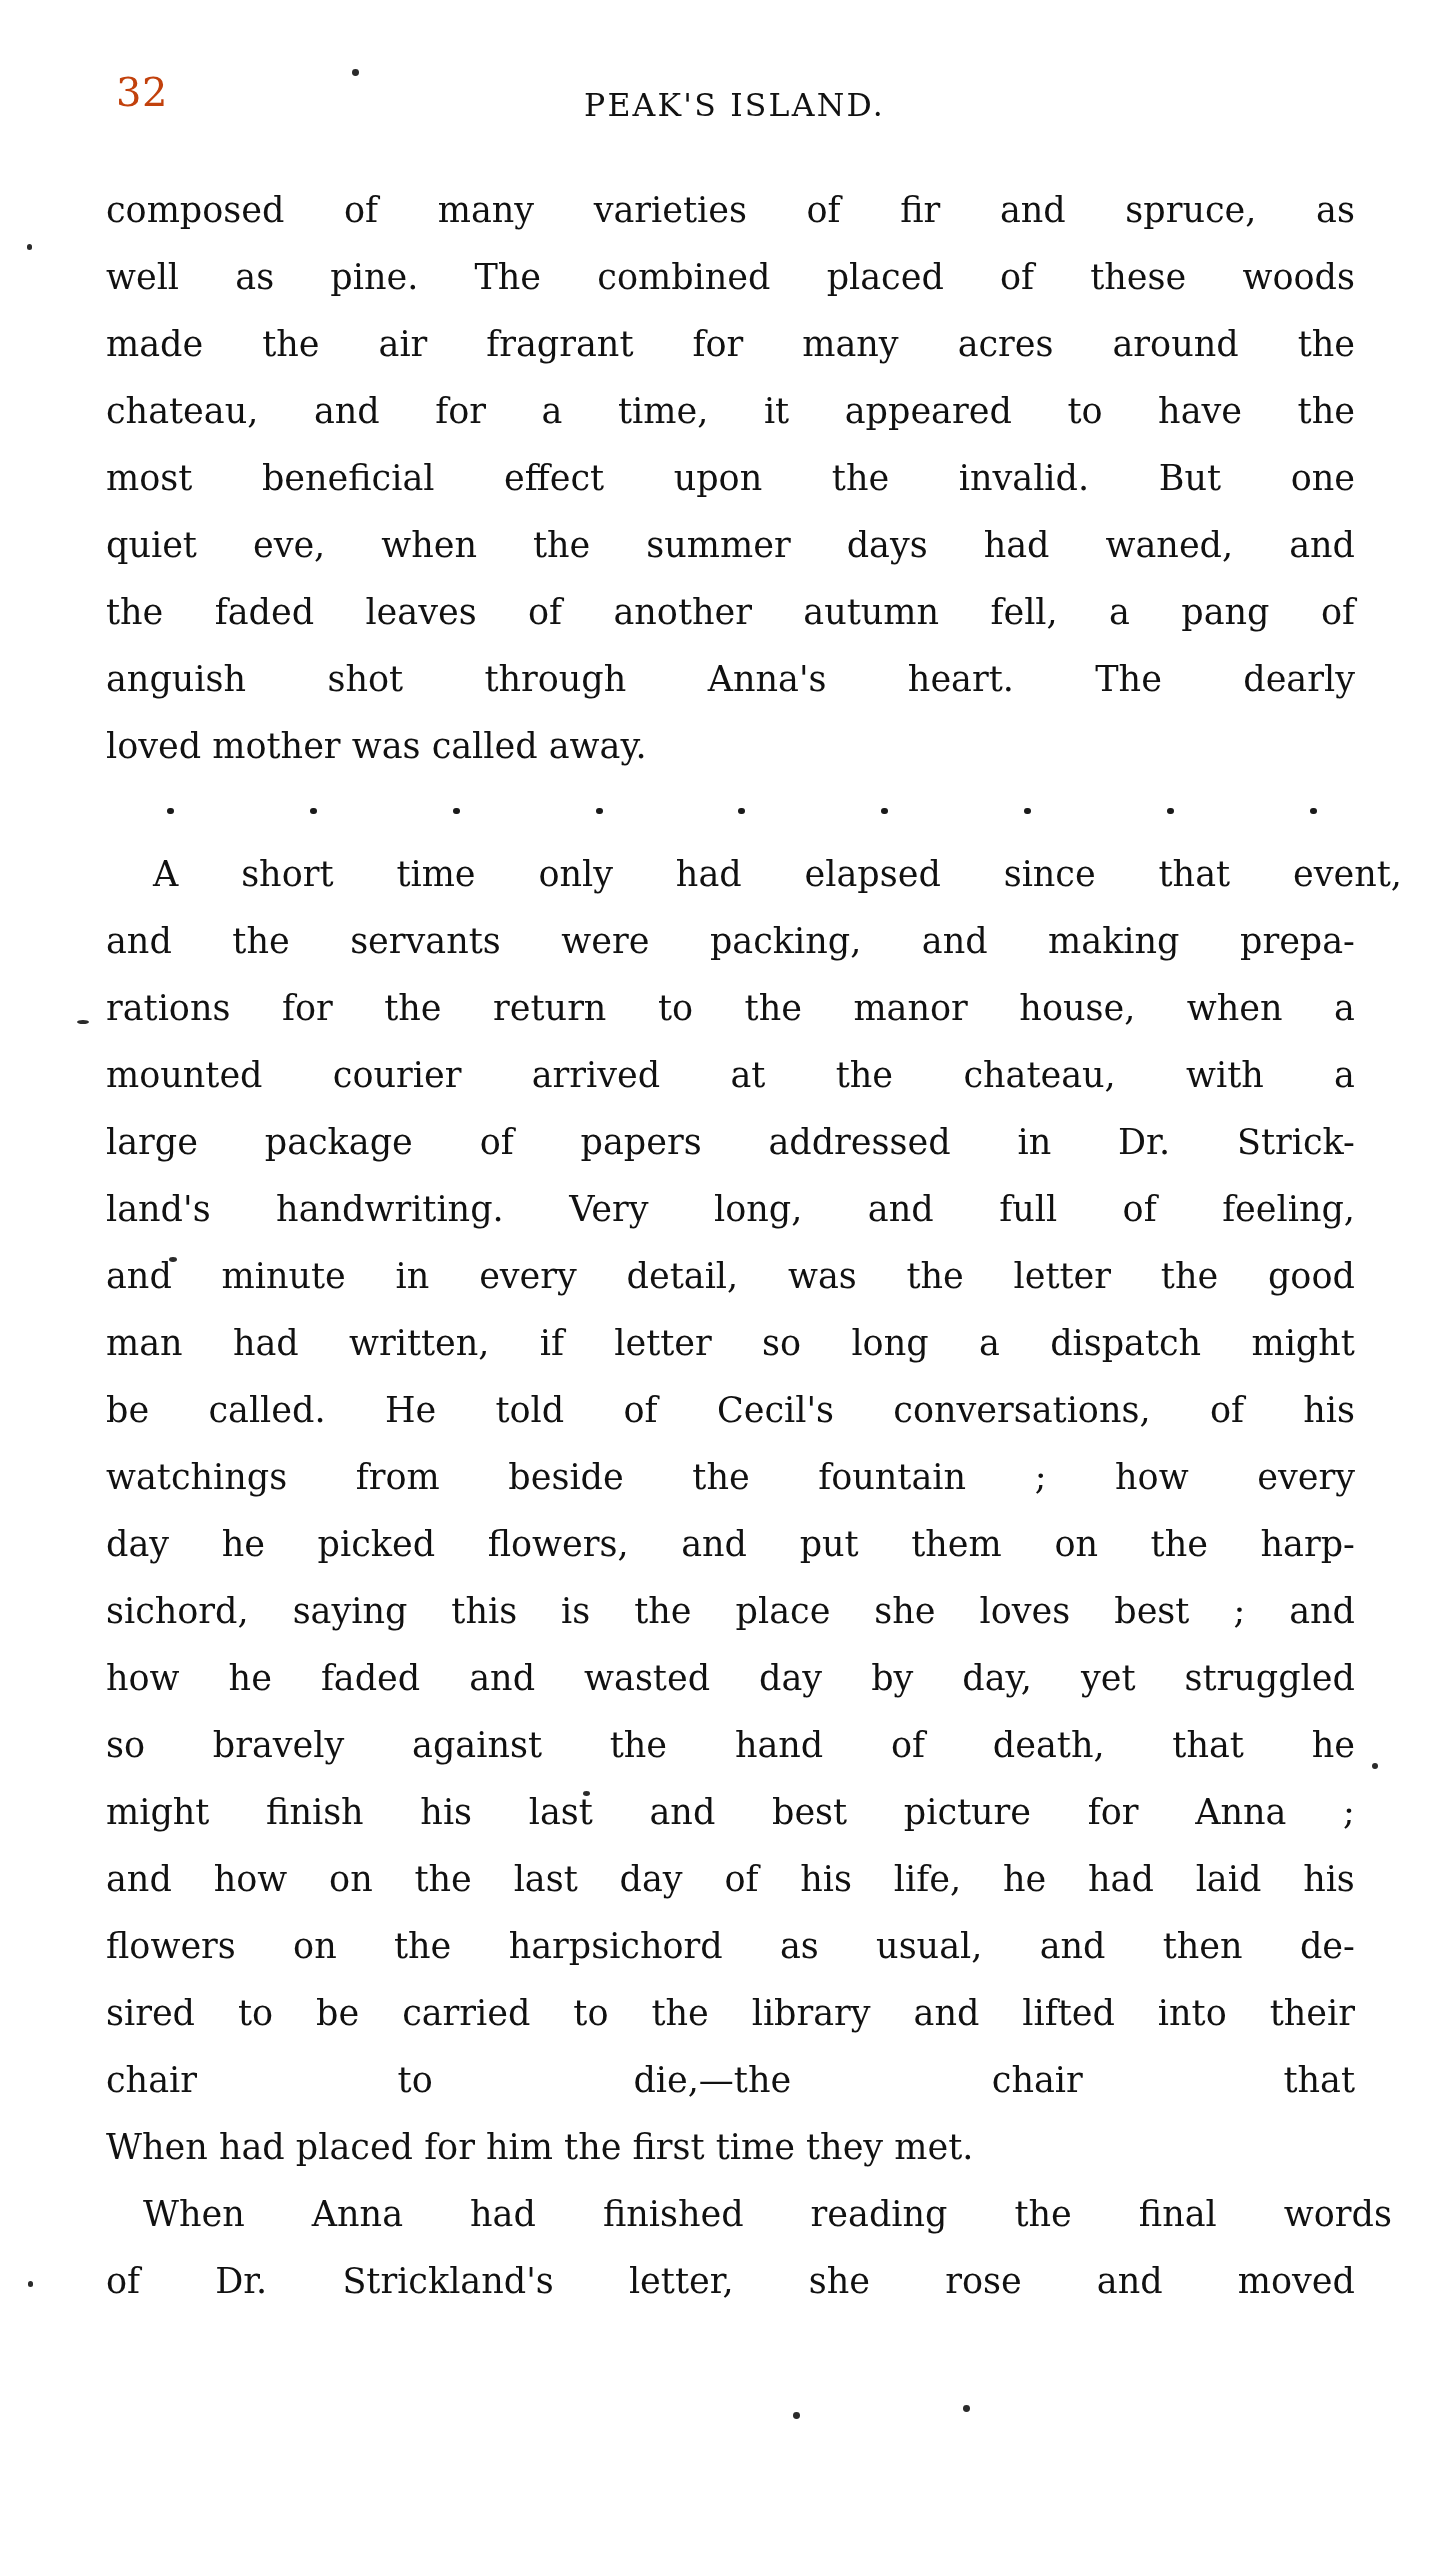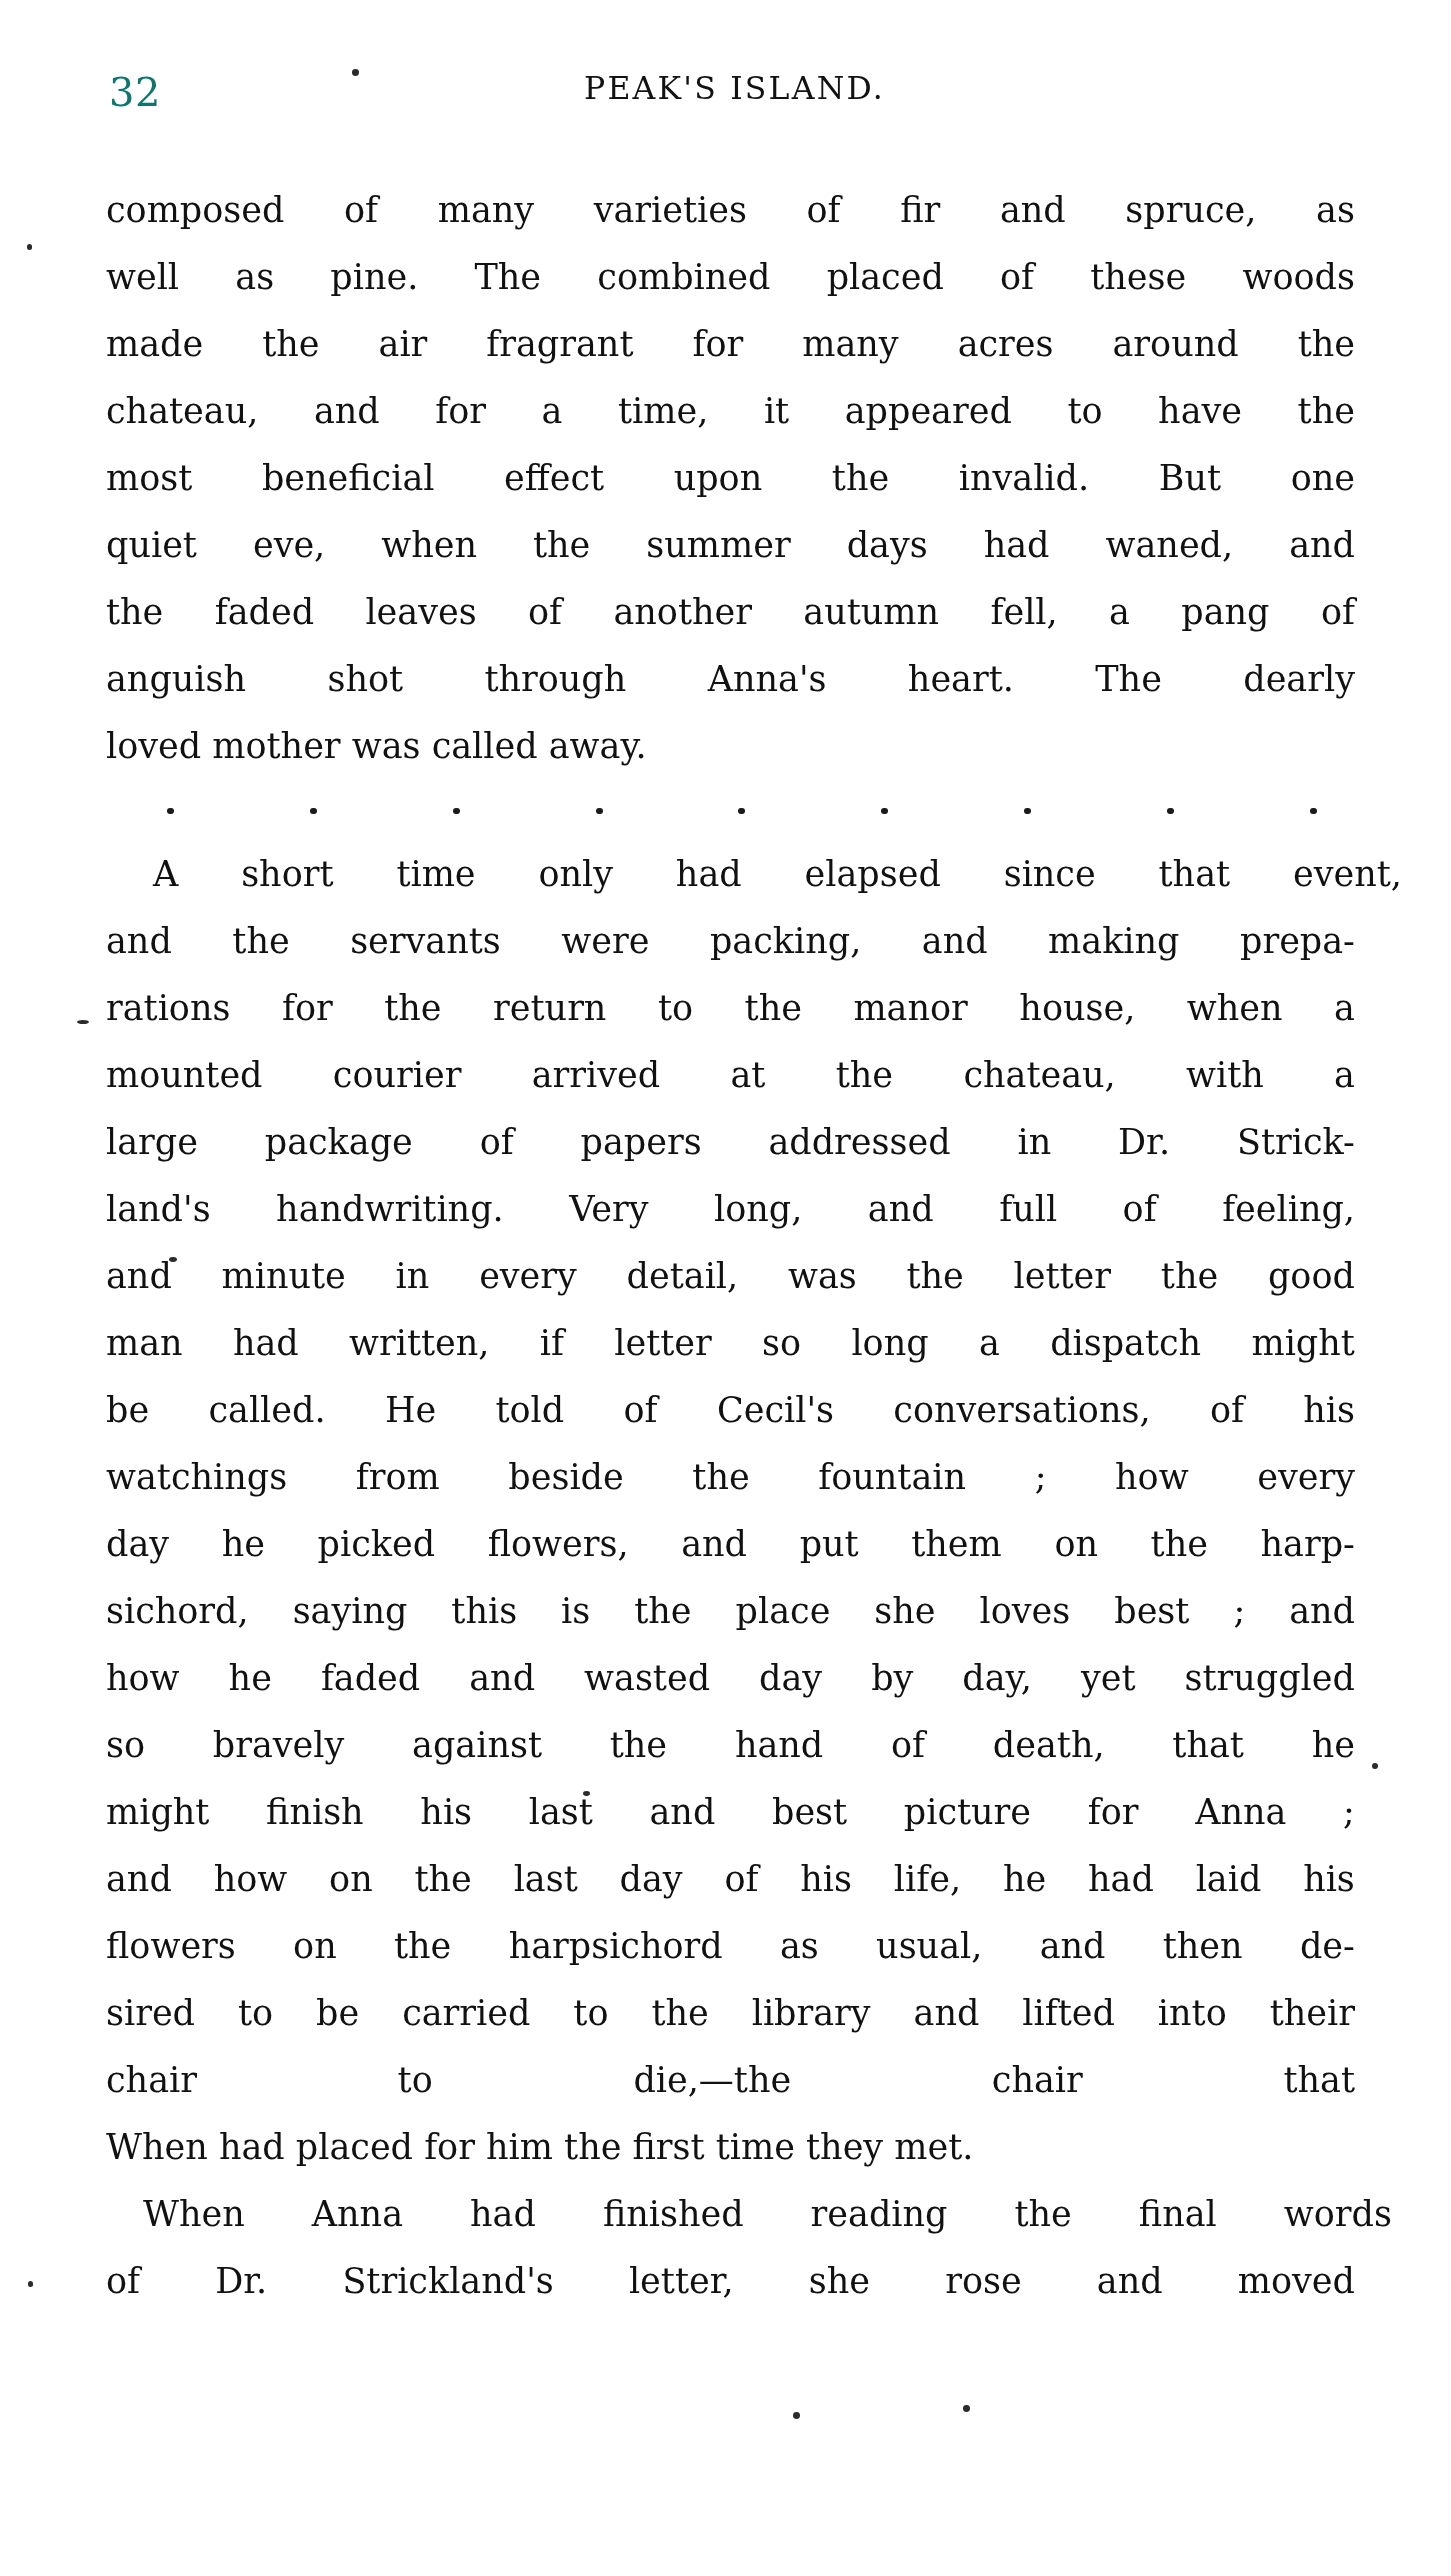--- a/index.html
+++ b/index.html
@@ -27,30 +27,30 @@
   
   .running-head {
     position: absolute;
     left: 99px;
     top: 69px;
     width: 1271px;
     height: 59px;
   }
   .folio {
     position: absolute;
-    left: 10px;
+    left: 17px;
     top: 0;
     font-size: 40px;
     letter-spacing: 0.5px;
-    color: #0f766e;
+    color: #c2410c;
   }
   .head-title {
     position: absolute;
     left: 0;
-    top: 1px;
+    top: 18px;
     width: 1271px;
     text-align: center;
     font-size: 31.5px;
     letter-spacing: 2.2px;
     color: #121212;
   }
 
   
   .textblock {
     position: absolute;

